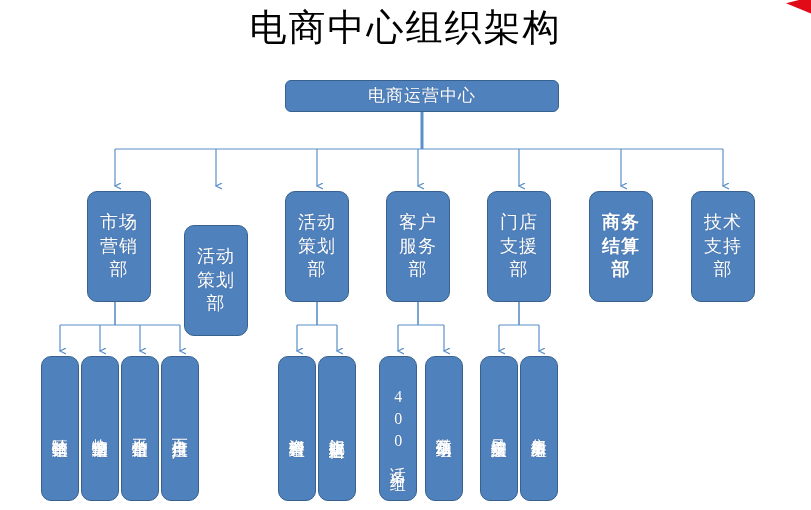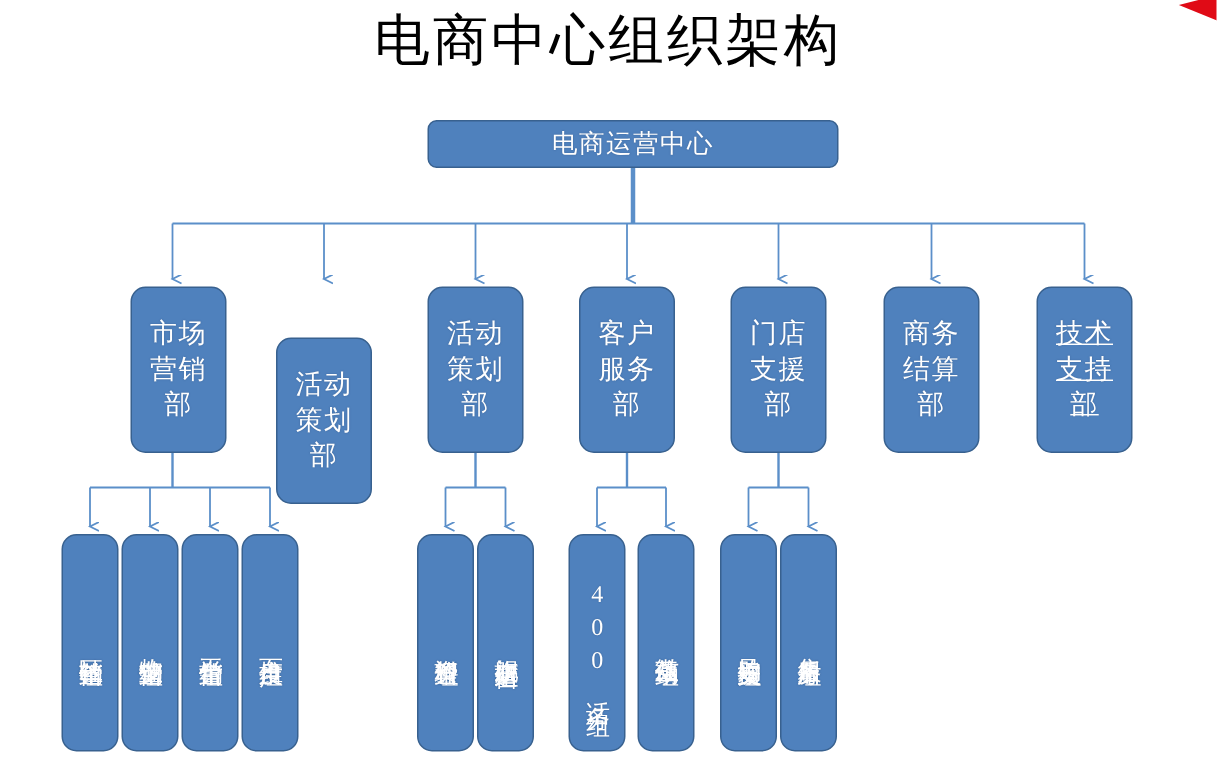--- a/index.html
+++ b/index.html
@@ -155,24 +155,24 @@
   </div>
   <div class="node lvl1" style="left:285px;">
     <span class="lbl">活动策划部</span>
   </div>
   <div class="node lvl1" style="left:386px;">
     <span class="lbl">客户服务部</span>
   </div>
   <div class="node lvl1" style="left:487px;">
     <span class="lbl">门店支援部</span>
   </div>
-  <div class="node lvl1" style="left:589px;">
+  <div class="node lvl1" style="left:589px;font-weight:bold;">
     <span class="lbl">商务结算部</span>
   </div>
-  <div class="node lvl1" style="left:691px;text-decoration:underline;">
+  <div class="node lvl1" style="left:691px;">
     <span class="lbl">技术支持部</span>
   </div>
 
   <div class="node lvl2" style="left:41px;">
     <span class="lbl">社区营销组</span>
   </div>
   <div class="node lvl2" style="left:81px;">
     <span class="lbl">物业营销组</span>
   </div>
   <div class="node lvl2" style="left:121px;">

